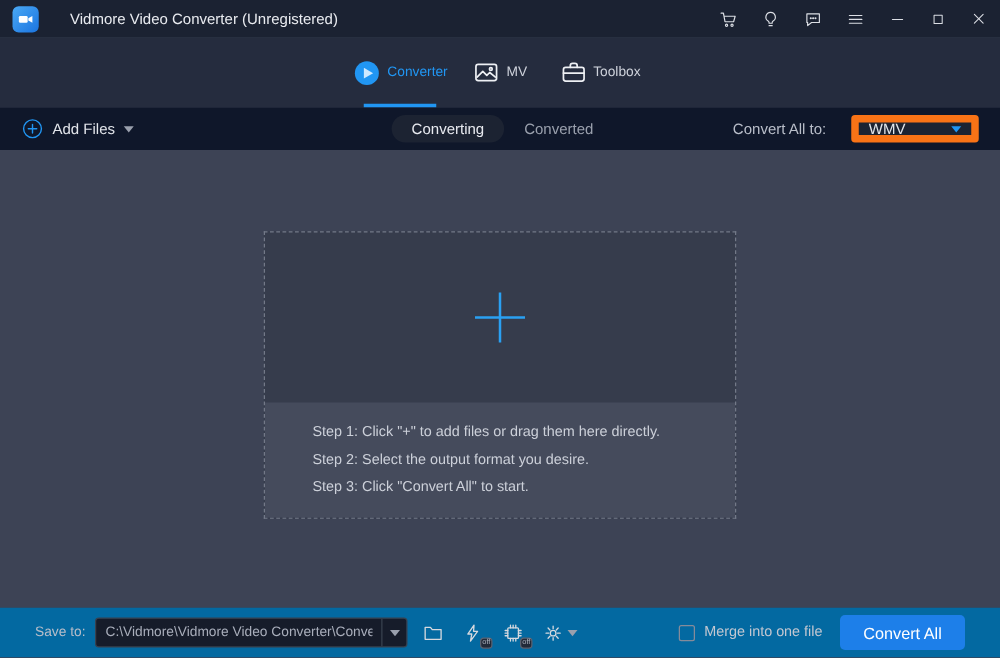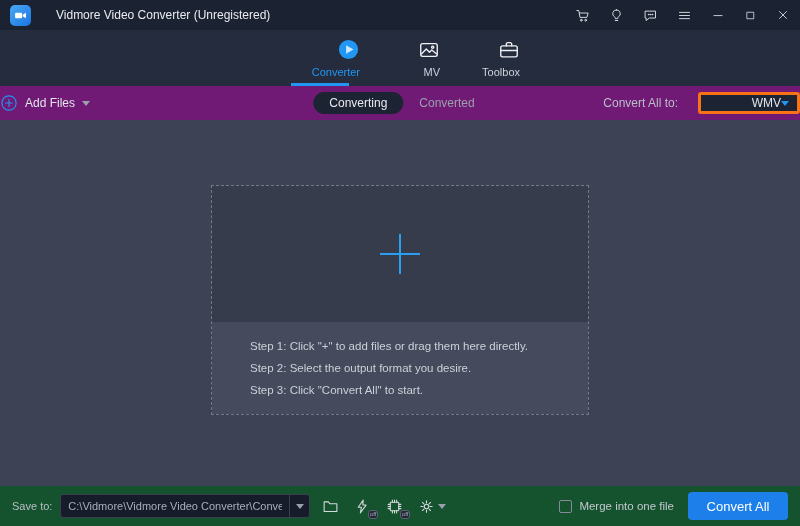--- a/index.html
+++ b/index.html
@@ -26,75 +26,75 @@
   .tb-icons { margin-left:auto; display:flex; align-items:center; gap:19px; color:#dcdfe5; }
   .tb-icons span { display:flex; cursor:pointer; }
 
   
   .nav {
     height:56px; flex:0 0 56px; background:#252c3e;
     display:flex; justify-content:center;
   }
   .tab {
     width:80px; position:relative; cursor:pointer;
-    display:flex; flex-direction:column; align-items:flex-end; justify-content:center; gap:5px;
+    display:flex; flex-direction:row; align-items:center; justify-content:center; gap:5px;
   }
   .tab .tab-label { font-size:11px; color:#ced2db; }
   .tab.active .tab-label { color:#2196f3; }
   .tab.active::after {
     content:""; position:absolute; bottom:0; left:50%; transform:translateX(-50%);
     width:58px; height:3px; background:#2196f3;
   }
   .tab-ic { color:#eef0f4; display:flex; }
 
   
   .toolbar {
-    height:34px; flex:0 0 34px; background:#701a75;
-    display:flex; align-items:center; padding:0 0; position:relative;
+    height:34px; flex:0 0 34px; background:#0f172a;
+    display:flex; align-items:center; padding:0 17px; position:relative;
   }
   .addfiles { display:flex; align-items:center; gap:7px; cursor:pointer; }
   .addfiles-label { font-size:12px; color:#e2e5ea; }
   .caret { width:0; height:0; border-left:4px solid transparent; border-right:4px solid transparent; border-top:5px solid currentColor; display:inline-block; }
   .caret.gray { color:#9aa0ad; }
   .caret.blue { color:#2196f3; }
   .center-tabs {
     position:absolute; left:50%; transform:translateX(-50%);
     display:flex; align-items:flex-end; gap:4px;
   }
   .pill-active {
     background:#1c2332; color:#e8eaf0; font-size:12px;
     padding:4px 16px; border-radius:13px; cursor:pointer;
   }
   .pill-idle { color:#9aa0ad; font-size:12px; padding:4px 12px; cursor:pointer; }
   .convert-to { margin-left:auto; display:flex; align-items:center; gap:20px; }
   .convert-to-label { font-size:12px; color:#b9bec9; }
   .format-select {
-    width:102px; height:22px; background:#1c2332; border:3px solid #f97316; border-radius:3px;
-    display:flex; align-items:center; justify-content:flex-end; padding:0 8px; cursor:pointer;
+    width:102px; height:22px; background:#1c2332; border:6px solid #f97316; border-radius:3px;
+    display:flex; align-items:center; justify-content:space-between; padding:0 8px; cursor:pointer;
   }
   .format-value { font-size:12px; color:#e2e5ea; }
 
   
   .main { flex:1 1 auto; background:#3d4355; position:relative; }
   .dropzone {
     position:absolute; left:211px; top:65px; width:378px; height:230px;
     border:1px dashed #737988; background:#363c4c;
     display:flex; flex-direction:column; cursor:pointer;
   }
   .dz-top { flex:1 1 auto; display:flex; align-items:center; justify-content:center; }
   .dz-steps {
     flex:0 0 92px; background:#454b5c; padding-left:38px;
     display:flex; flex-direction:column; justify-content:center;
   }
   .dz-step { font-size:11.5px; color:#ccd0d9; line-height:22px; }
 
   
   .footer {
-    height:40px; flex:0 0 40px; background:#14532d;
-    display:flex; align-items:center; padding:0 12px;
+    height:40px; flex:0 0 40px; background:#0369a1;
+    display:flex; align-items:center; padding:0 28px;
   }
   .saveto-label { font-size:11px; color:#b9bec9; }
   .path-wrap {
     margin-left:8px; width:250px; height:24px; background:#161c2a;
     border:1px solid #39414f; border-radius:3px;
     display:flex; align-items:center;
   }
   .path-input {
     flex:1; background:transparent; border:none; outline:none;
     color:#a9aebb; font-size:11px; padding:0 7px;

